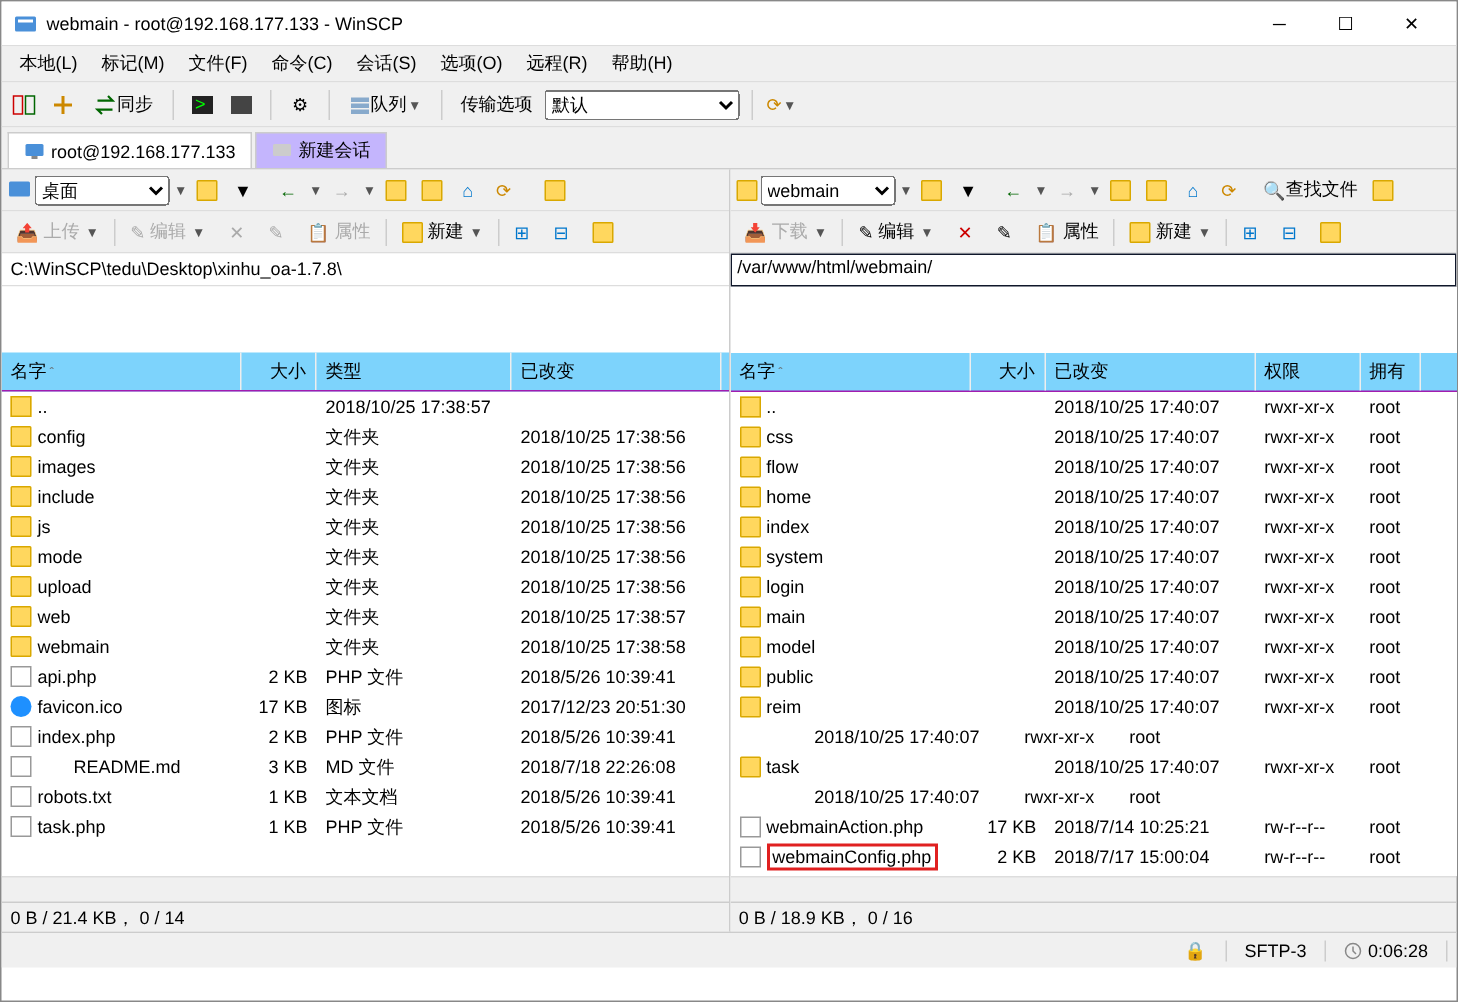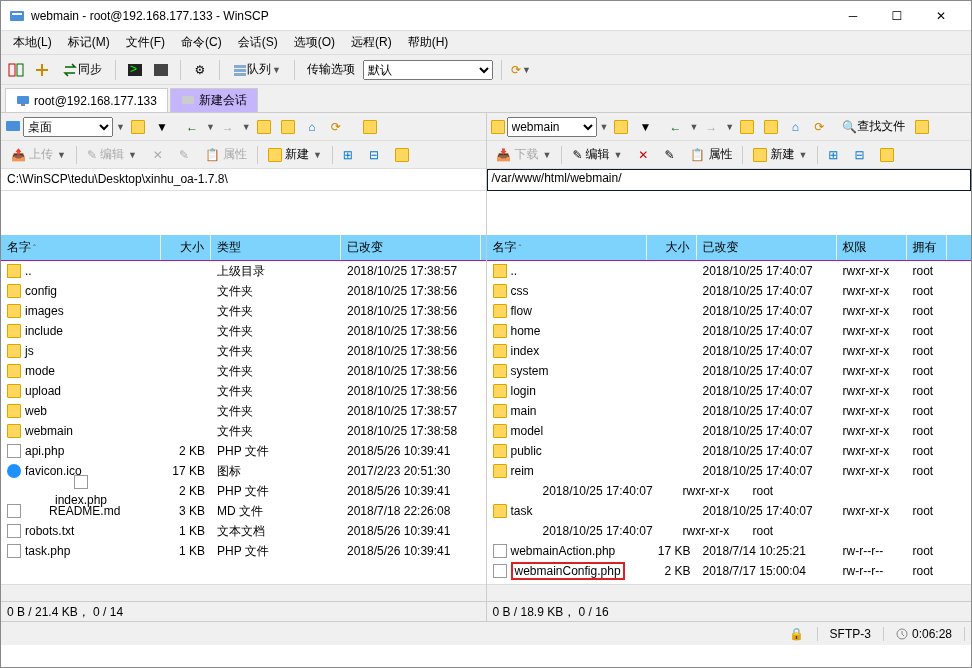--- a/index.html
+++ b/index.html
@@ -199,21 +199,20 @@
         <div style="width:130px">类型</div>
         <div style="width:140px">已改变</div>
       </div>
       <div id="left-rows">
           <div class="filerow">
             <div class="col-name" style="width: 160px;">
               <span class="ficon up-icon"></span>
               <span>..</span>
             </div>
             <div style="width: 50px; text-align: right;"></div>
-            <div style="width: 130px;">上级目录</div>
             <div style="width: 140px;">2018/10/25  17:38:57</div>
           </div>
           <div class="filerow">
             <div class="col-name" style="width: 160px;">
               <span class="ficon folder-icon"></span>
               <span>config</span>
             </div>
             <div style="width: 50px; text-align: right;"></div>
             <div style="width: 130px;">文件夹</div>
             <div style="width: 140px;">2018/10/25  17:38:56</div>
@@ -290,24 +289,24 @@
             <div style="width: 130px;">PHP 文件</div>
             <div style="width: 140px;">2018/5/26  10:39:41</div>
           </div>
           <div class="filerow">
             <div class="col-name" style="width: 160px;">
               <span class="ficon" style="background: rgb(30, 144, 255); border-radius: 50%;"></span>
               <span>favicon.ico</span>
             </div>
             <div style="width: 50px; text-align: right;">17 KB</div>
             <div style="width: 130px;">图标</div>
-            <div style="width: 140px;">2017/2/23  20:51:30</div>
-          </div>
-          <div class="filerow">
-            <div class="col-name" style="width: 160px; flex-direction: column;">
+            <div style="width: 140px;">2017/12/23  20:51:30</div>
+          </div>
+          <div class="filerow">
+            <div class="col-name" style="width: 160px;">
               <span class="ficon file-icon"></span>
               <span>index.php</span>
             </div>
             <div style="width: 50px; text-align: right;">2 KB</div>
             <div style="width: 130px;">PHP 文件</div>
             <div style="width: 140px;">2018/5/26  10:39:41</div>
           </div>
           <div class="filerow">
             <div class="col-name" style="width: 160px; gap: 28px;">
               <span class="ficon file-icon"></span>

